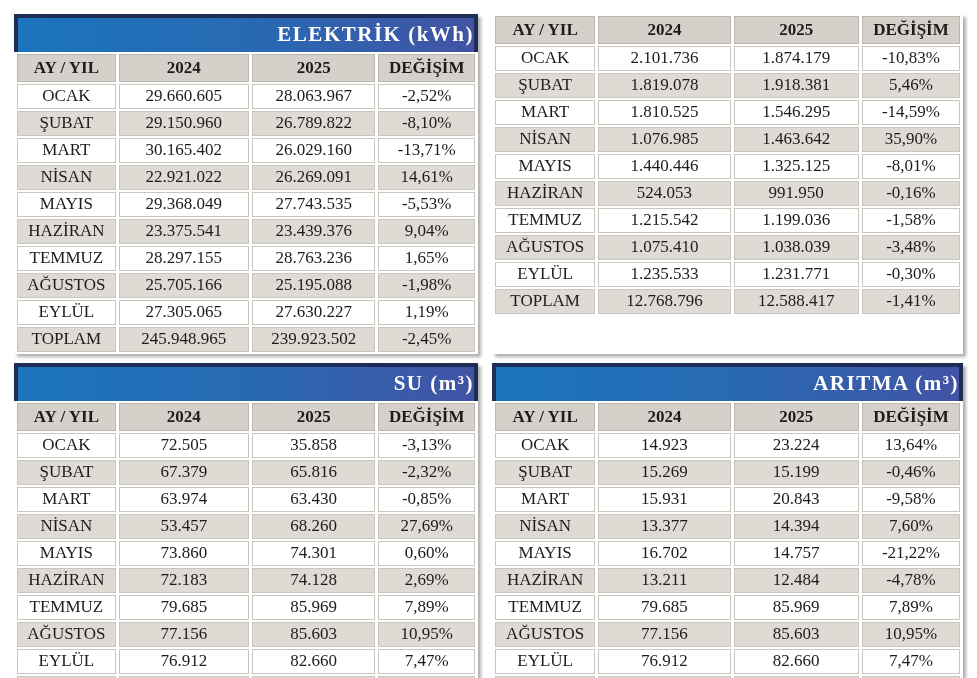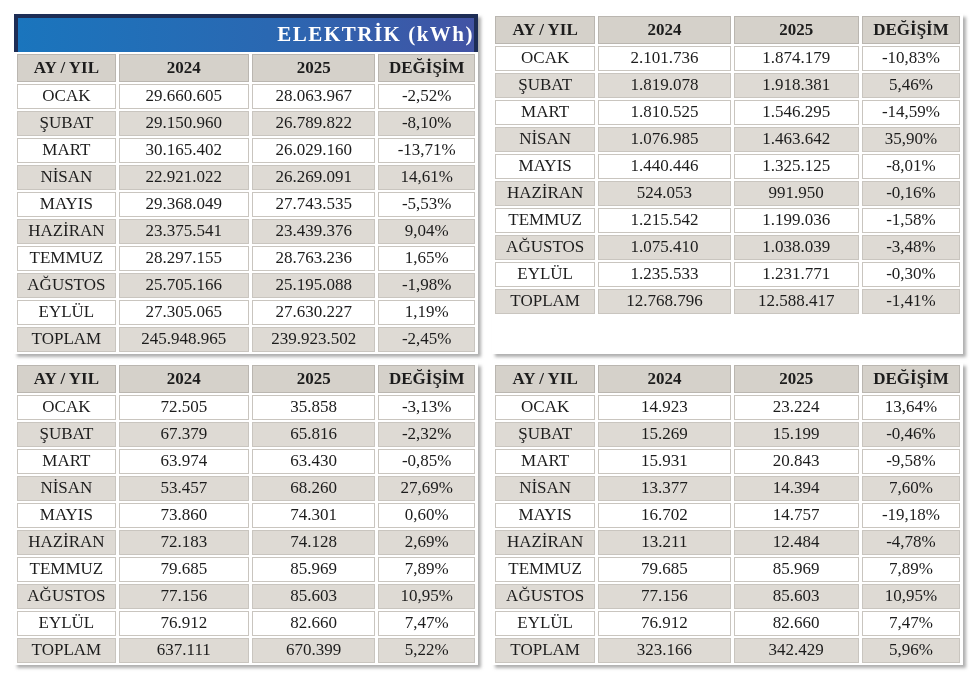--- a/index.html
+++ b/index.html
@@ -225,20 +225,21 @@
             <td>TOPLAM</td>
             <td>12.768.796</td>
             <td>12.588.417</td>
             <td>-1,41%</td>
           </tr>
         </tbody>
     </table>
   </section>
 
   <section class="tbl">
+    <div class="title-bar">SU (m³)</div>
     <table>
       <colgroup>
           <col class="c0">
           <col class="c1">
           <col class="c2">
           <col class="c3">
         </colgroup>
       <thead>
         <tr>
           <th>AY / YIL</th>
@@ -306,20 +307,21 @@
             <td>TOPLAM</td>
             <td>637.111</td>
             <td>670.399</td>
             <td>5,22%</td>
           </tr>
         </tbody>
     </table>
   </section>
 
   <section class="tbl">
+    <div class="title-bar">ARITMA (m³)</div>
     <table>
       <colgroup>
           <col class="c0">
           <col class="c1">
           <col class="c2">
           <col class="c3">
         </colgroup>
       <thead>
         <tr>
           <th>AY / YIL</th>
@@ -350,21 +352,21 @@
           <tr class="shade">
             <td>NİSAN</td>
             <td>13.377</td>
             <td>14.394</td>
             <td>7,60%</td>
           </tr>
           <tr class="plain">
             <td>MAYIS</td>
             <td>16.702</td>
             <td>14.757</td>
-            <td>-19,18%</td>
+            <td>-21,22%</td>
           </tr>
           <tr class="shade">
             <td>HAZİRAN</td>
             <td>13.211</td>
             <td>12.484</td>
             <td>-4,78%</td>
           </tr>
           <tr class="plain">
             <td>TEMMUZ</td>
             <td>79.685</td>

